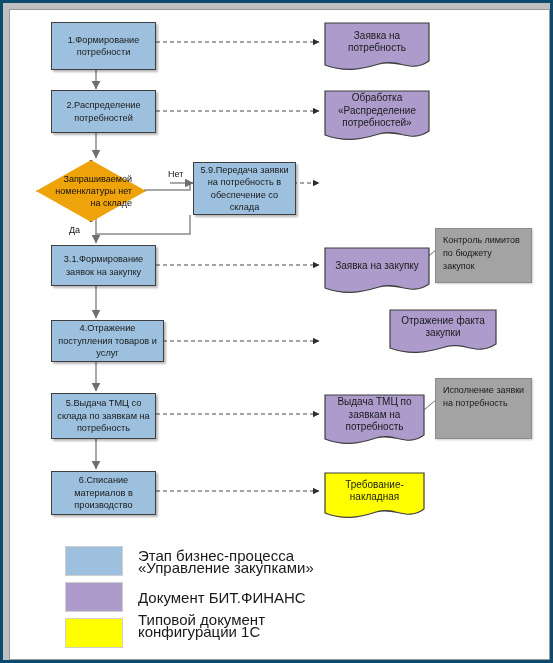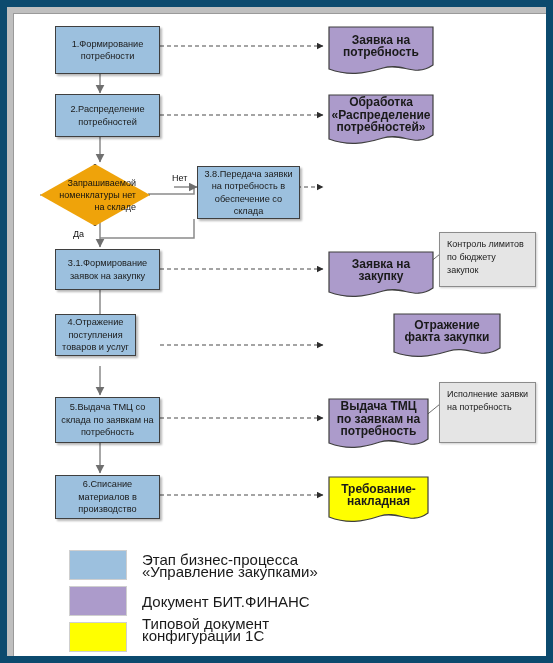--- a/index.html
+++ b/index.html
@@ -3,21 +3,21 @@
 <meta charset="utf-8">
 <style>
   html,body{margin:0;padding:0;background:#ffffff;}
   body{font-family:"Liberation Sans","DejaVu Sans",sans-serif;}
 
   #canvas{
     position:relative;
     width:553px;height:663px;
     background:#ffffff;
     box-sizing:border-box;
-    border:7px solid #0c4a6e;
+    border:3px solid #0c4a6e;
     overflow:hidden;
   }
   #canvas::before{
     content:"";position:absolute;inset:0;
     border:6px solid #bfbfbf;
     box-sizing:border-box;
     pointer-events:none;
   }
   #inner{
     position:absolute;left:6px;top:6px;
@@ -55,27 +55,27 @@
     text-align:right;font-size:9px;line-height:12px;color:#111;
     padding:0 14px;box-sizing:border-box;
   }
 
   
   .doc{position:absolute;}
   .doc svg{position:absolute;left:0;top:0;overflow:visible;}
   .doc .doclabel{
     position:absolute;left:0;right:0;top:0;
     display:flex;align-items:center;justify-content:center;
-    text-align:center;font-size:12px;line-height:12.5px;color:#1a1a1a;
-    padding:0 6px;box-sizing:border-box;font-weight:bold;
+    text-align:center;font-size:10px;line-height:12.5px;color:#1a1a1a;
+    padding:0 6px;box-sizing:border-box;
   }
 
   
   .note{
-    background:#e5e5e5;
+    background:#a3a3a3;
     border:1px solid #8c8c8c;
     box-shadow:1px 1px 2px rgba(0,0,0,.20);
     font-size:9px;line-height:13px;color:#1a1a1a;
     padding:5px 6px 4px 7px;
     box-sizing:border-box;
     position:absolute;
   }
 
   
   .edge{position:absolute;pointer-events:none;overflow:visible;}
@@ -131,25 +131,25 @@
     <g stroke="#6f6f6f" stroke-width="1" fill="none">
       <line x1="404" y1="258" x2="426" y2="240"></line>
       <line x1="404" y1="408" x2="426" y2="390"></line>
     </g>
   </svg>
 
   <div class="node proc" style="left:41px;top:12px;width:105px;height:48px">1.Формирование потребности</div>
 
   <div class="node proc" style="left:41px;top:80px;width:105px;height:43px">2.Распределение потребностей</div>
 
-  <div class="node proc" style="left:183px;top:152px;width:103px;height:53px">3.8.Передача заявки на потребность в обеспечение со склада</div>
+  <div class="node proc" style="left:183px;top:152px;width:103px;height:53px">5.9.Передача заявки на потребность в обеспечение со склада</div>
 
   <div class="node proc" style="left:41px;top:235px;width:105px;height:41px">3.1.Формирование заявок на закупку</div>
 
-  <div class="node proc" style="left:41px;top:300px;width:81px;height:42px">4.Отражение поступления товаров и услуг</div>
+  <div class="node proc" style="left:41px;top:310px;width:113px;height:42px">4.Отражение поступления товаров и услуг</div>
 
   <div class="node proc" style="left:41px;top:383px;width:105px;height:46px">5.Выдача ТМЦ со склада по заявкам на потребность</div>
 
   <div class="node proc" style="left:41px;top:461px;width:105px;height:44px">6.Списание материалов в производство</div>
 
   <div class="diamond-wrap" style="left:26px;top:150px;width:110px;height:62px">
     <div class="diamond-shape"></div>
     <div class="diamond-txt">Запрашиваемой номенклатуры нет на складе</div>
   </div>
   <div class="elabel" style="left:158px;top:159px">Нет</div>

